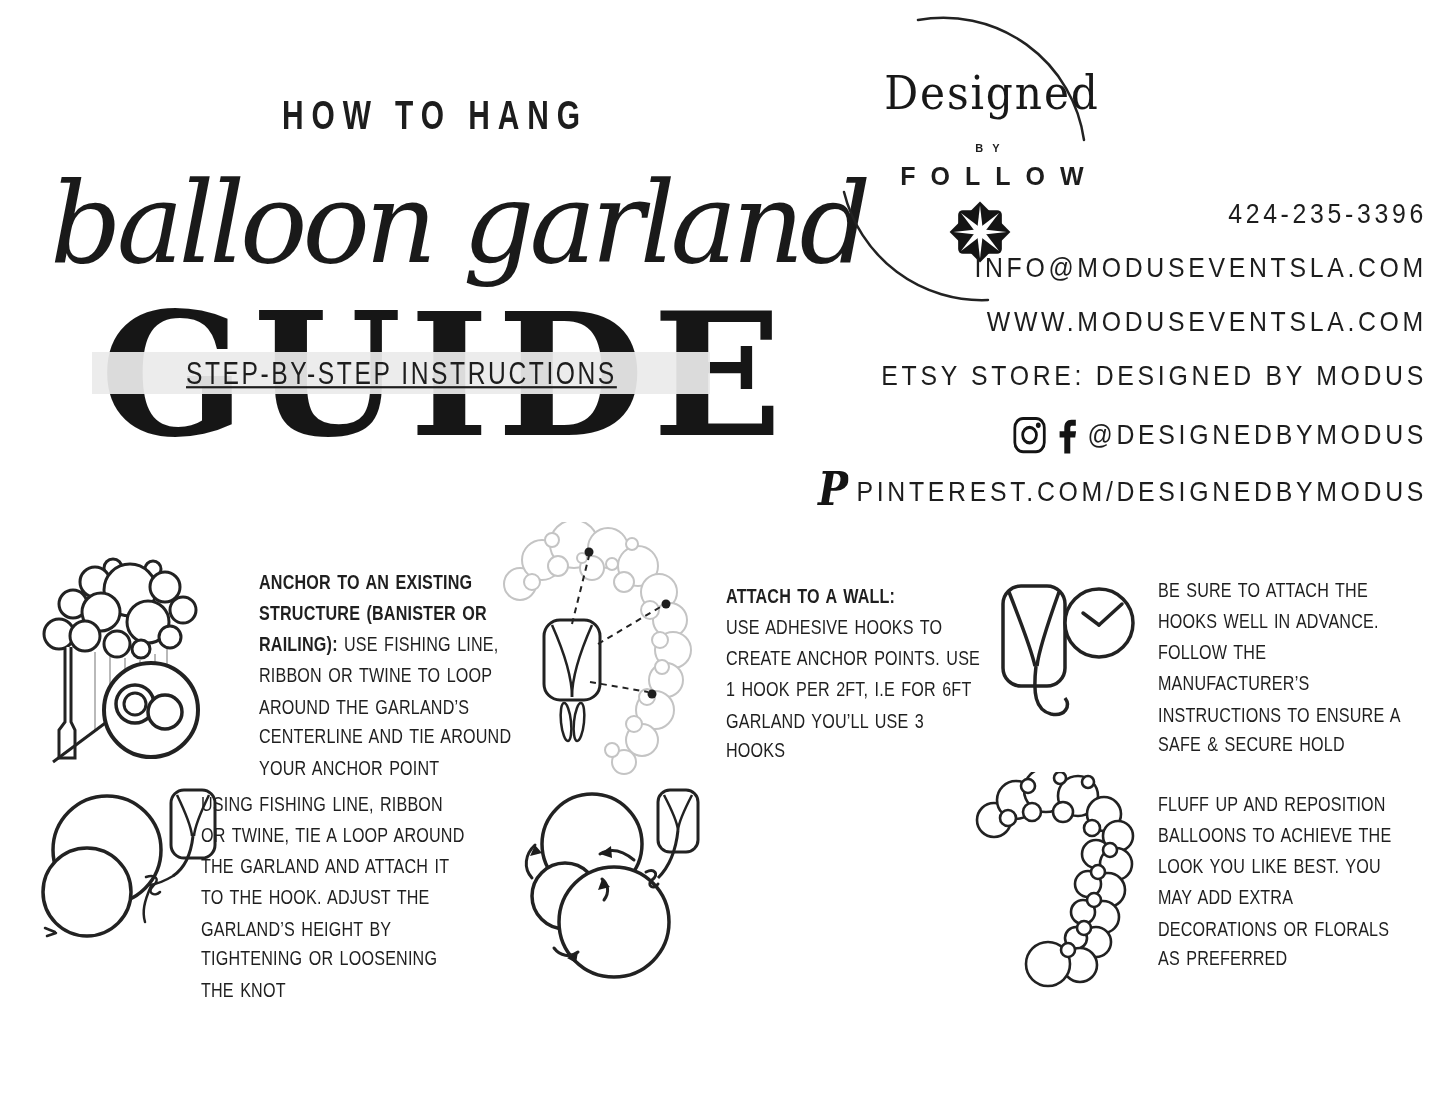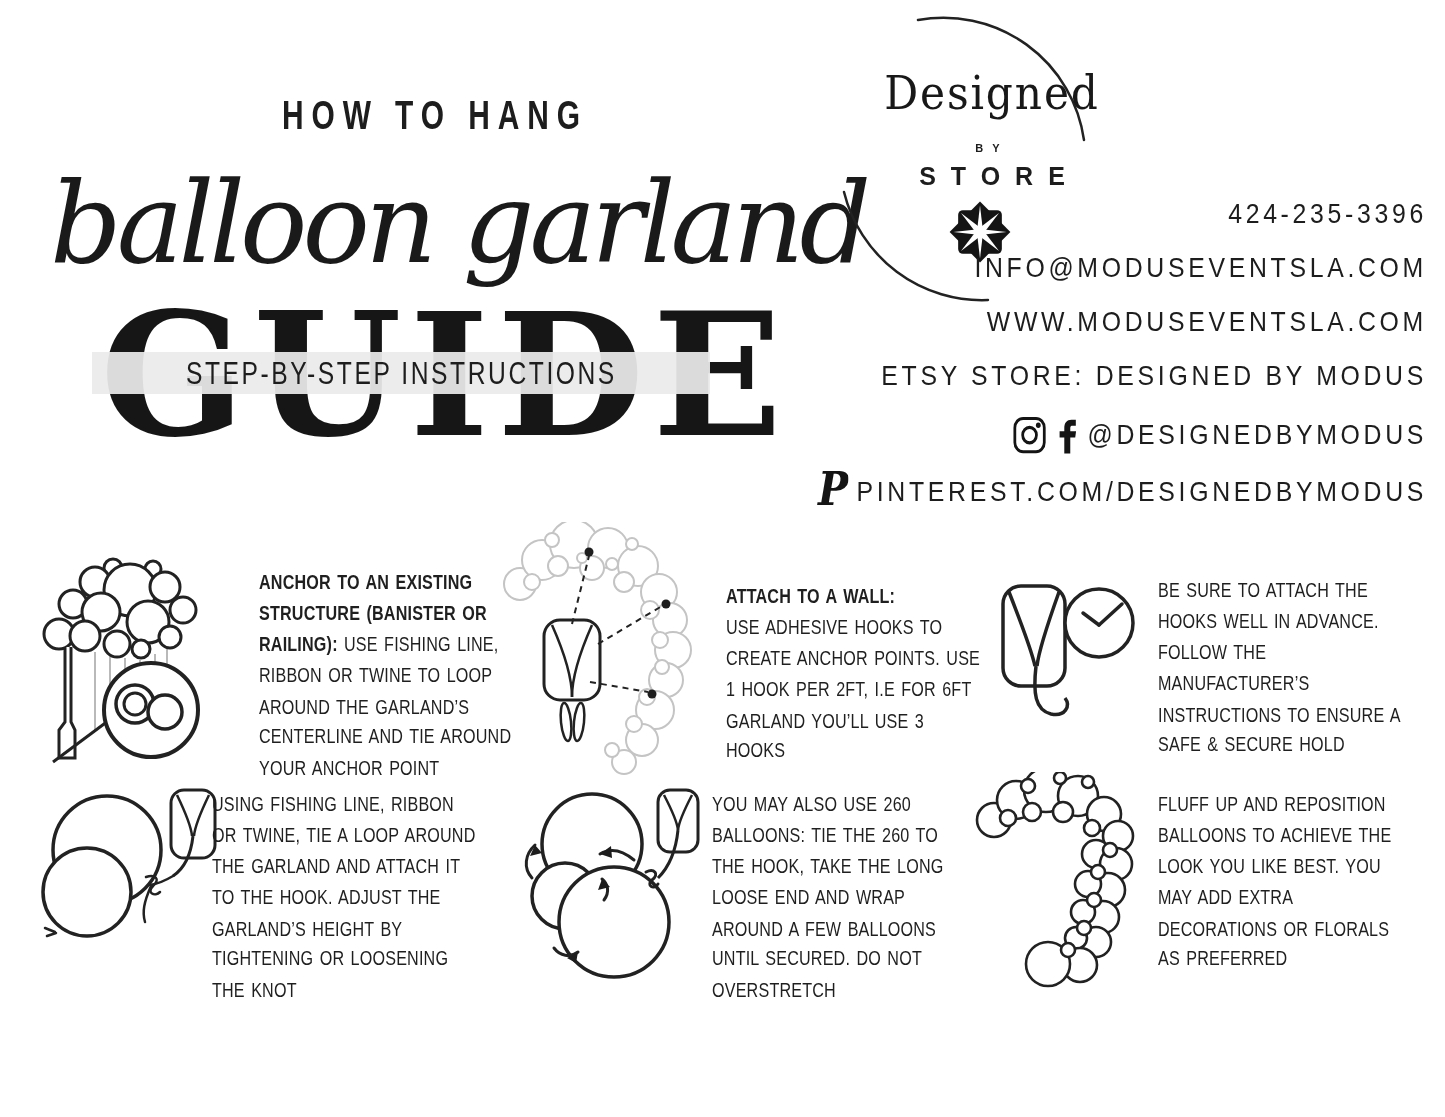--- a/index.html
+++ b/index.html
@@ -25,21 +25,21 @@
     font-family:"DejaVu Serif",serif;font-style:italic;font-weight:400;
     font-size:112px;letter-spacing:-5px;white-space:nowrap;color:#1a1a1a;
   }
   .big-title{
     left:100px;top:290px;
     font-family:"DejaVu Serif",serif;font-weight:700;
     font-size:170px;line-height:1;letter-spacing:8px;color:#161616;white-space:nowrap;
   }
   .subtitle-band{
     left:92px;top:352px;width:618px;height:42px;background:var(--band);
-    display:flex;align-items:center;justify-content:center;z-index:4;
+    display:flex;align-items:center;justify-content:center;z-index:4;text-decoration:underline;
   }
   .subtitle-band span{
     font-size:29px;font-weight:500;letter-spacing:3px;white-space:nowrap;
     transform:scale(.85,1.1);
   }
 
   
   .logo-wrap{left:826px;top:0;width:332px;height:332px;}
   .logo-designed{
     left:826px;top:66px;width:332px;text-align:center;
@@ -99,21 +99,21 @@
   <div class="abs subtitle-band">
     <span>STEP-BY-STEP INSTRUCTIONS</span>
   </div>
 
   <svg class="abs logo-wrap" width="332" height="332" viewBox="0 0 332 332">
     <path d="M 92 20 A 142 142 0 0 1 258 140" fill="none" stroke="#222" stroke-width="2.5" stroke-linecap="round"></path>
     <path d="M 18 192 A 142 142 0 0 0 162 300" fill="none" stroke="#222" stroke-width="2.5" stroke-linecap="round"></path>
   </svg>
   <div class="abs logo-designed">Designed</div>
   <div class="abs logo-by">BY</div>
-  <div class="abs logo-modus">STORE</div>
+  <div class="abs logo-modus">FOLLOW</div>
   <svg class="abs starburst" width="76" height="76" viewBox="0 0 80 80">
     <rect x="17" y="17" width="46" height="46" rx="5" fill="#141414"></rect>
     <polygon points="40,8 72,40 40,72 8,40" fill="#141414"></polygon>
     <g fill="#ffffff">
       <polygon points="40,12 43,38 37,38"></polygon>
       <polygon points="40,68 43,42 37,42"></polygon>
       <polygon points="12,40 38,37 38,43"></polygon>
       <polygon points="68,40 42,37 42,43"></polygon>
       <polygon points="20,20 41,36 36,41"></polygon>
       <polygon points="60,60 39,44 44,39"></polygon>
@@ -262,21 +262,21 @@
     </g>
     <circle cx="72" cy="68" r="54" fill="#ffffff" stroke="#222" stroke-width="3.5"></circle>
     <circle cx="52" cy="110" r="44" fill="#ffffff" stroke="#222" stroke-width="3.5"></circle>
     <g fill="none" stroke="#222" stroke-width="2.5" stroke-linecap="round">
       <path d="M138,94 C128,100 122,102 115,103"></path>
       <path d="M111,95 C120,92 126,97 118,104 C111,111 120,115 125,110"></path>
       <path d="M116,104 C109,120 107,130 110,140"></path>
       <path d="M10,146 L20,150 M12,154 L21,151"></path>
     </g>
   </svg>
-  <div class="abs" style="left:212px;top:790px;width:320px;">
+  <div class="abs" style="left:201px;top:790px;width:320px;">
     <p class="step-text"><strong></strong><span>USING FISHING LINE, RIBBON OR TWINE, TIE A LOOP AROUND THE GARLAND AND ATTACH IT TO THE HOOK. ADJUST THE GARLAND’S HEIGHT BY TIGHTENING OR LOOSENING THE KNOT</span></p>
   </div>
 
   <svg class="abs" style="left:518px;top:780px;" width="188" height="208" viewBox="0 0 188 208">
     <g fill="none" stroke="#222">
       <rect x="140" y="10" width="40" height="62" rx="12" stroke-width="3"></rect>
       <path d="M146,15 Q159,40 160,50" stroke-width="2.5"></path>
       <path d="M174,15 Q161,40 160,50" stroke-width="2.5"></path>
       <path d="M160,50 C158,70 152,86 140,98" stroke-width="3"></path>
     </g>
@@ -290,23 +290,20 @@
       <path d="M86,120 C92,112 90,104 84,99"></path>
       <path d="M36,168 C42,176 52,178 60,172"></path>
     </g>
     <g fill="#1d1d1d">
       <polygon points="17,65 12,76 24,73"></polygon>
       <polygon points="82,74 93,66 94,78"></polygon>
       <polygon points="84,99 80,110 92,107"></polygon>
       <polygon points="60,172 49,178 58,183"></polygon>
     </g>
   </svg>
-  <div class="abs" style="left:712px;top:790px;width:302px;">
-    <p class="step-text"><strong></strong><span>YOU MAY ALSO USE 260 BALLOONS: TIE THE 260 TO THE HOOK, TAKE THE LONG LOOSE END AND WRAP AROUND A FEW BALLOONS UNTIL SECURED. DO NOT OVERSTRETCH</span></p>
-  </div>
 
   <svg class="abs" style="left:968px;top:772px;" width="178" height="218" viewBox="0 0 178 218">
     <g fill="#ffffff" stroke="#222" stroke-width="2.6">
       <circle cx="26" cy="48" r="17"></circle>
         <circle cx="48" cy="28" r="19"></circle>
         <circle cx="78" cy="18" r="22"></circle>
       <circle cx="110" cy="24" r="20"></circle>
         <circle cx="136" cy="42" r="17"></circle>
         <circle cx="150" cy="64" r="15"></circle>
       <circle cx="128" cy="82" r="14"></circle>

